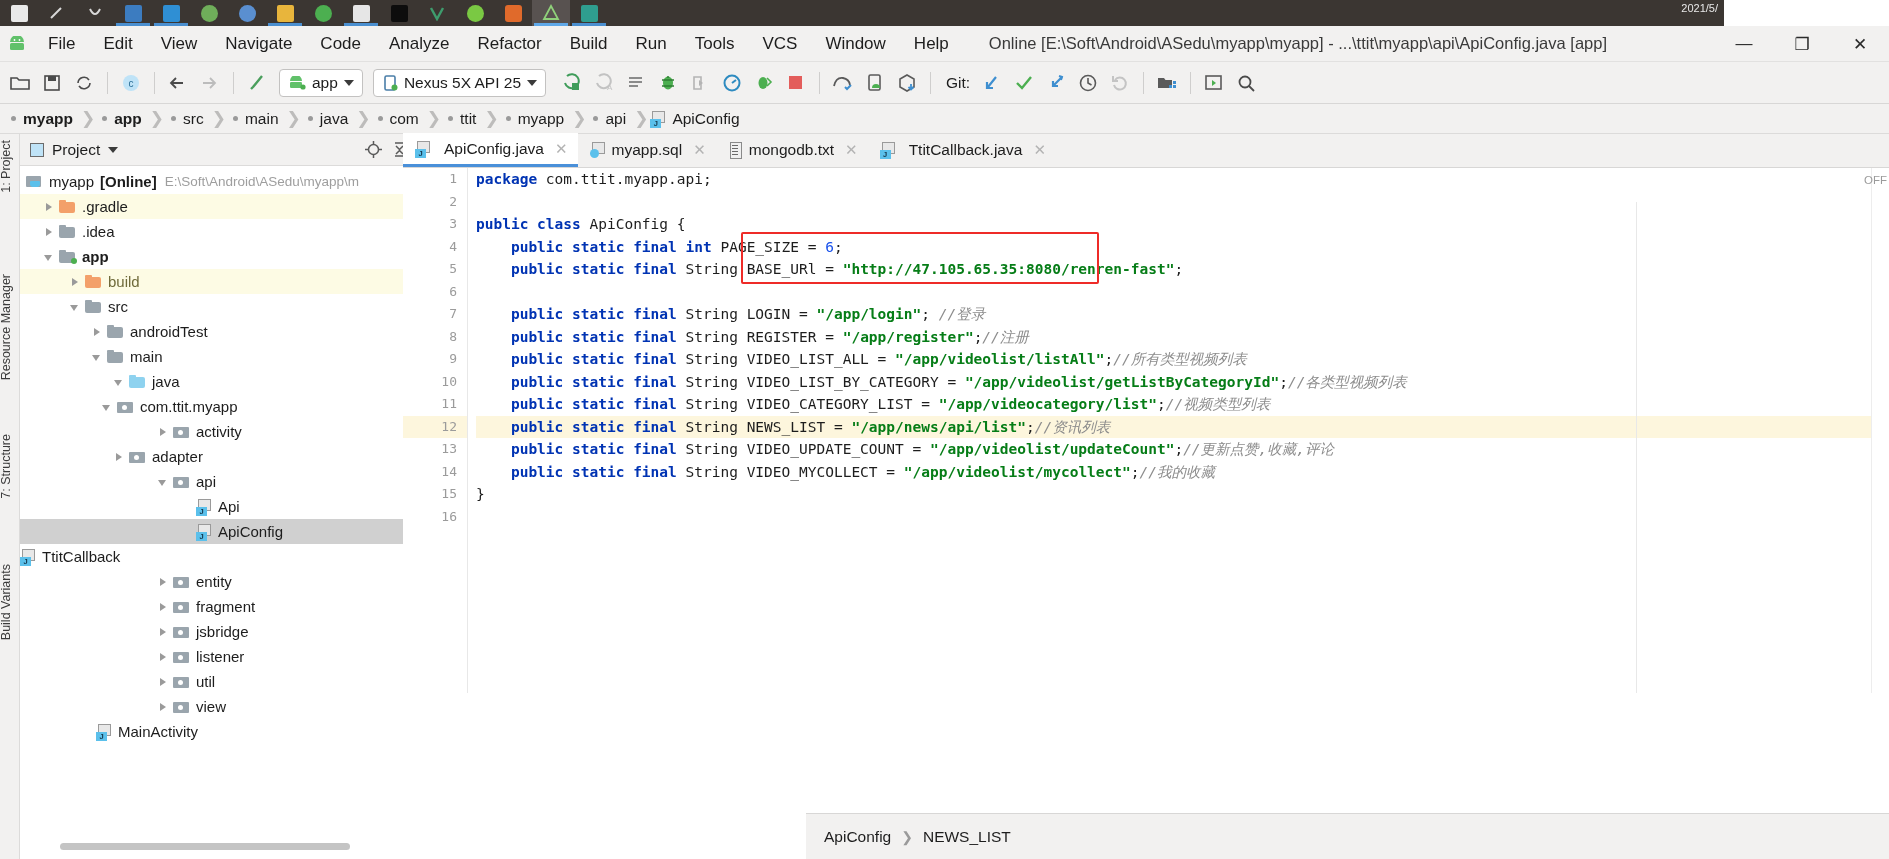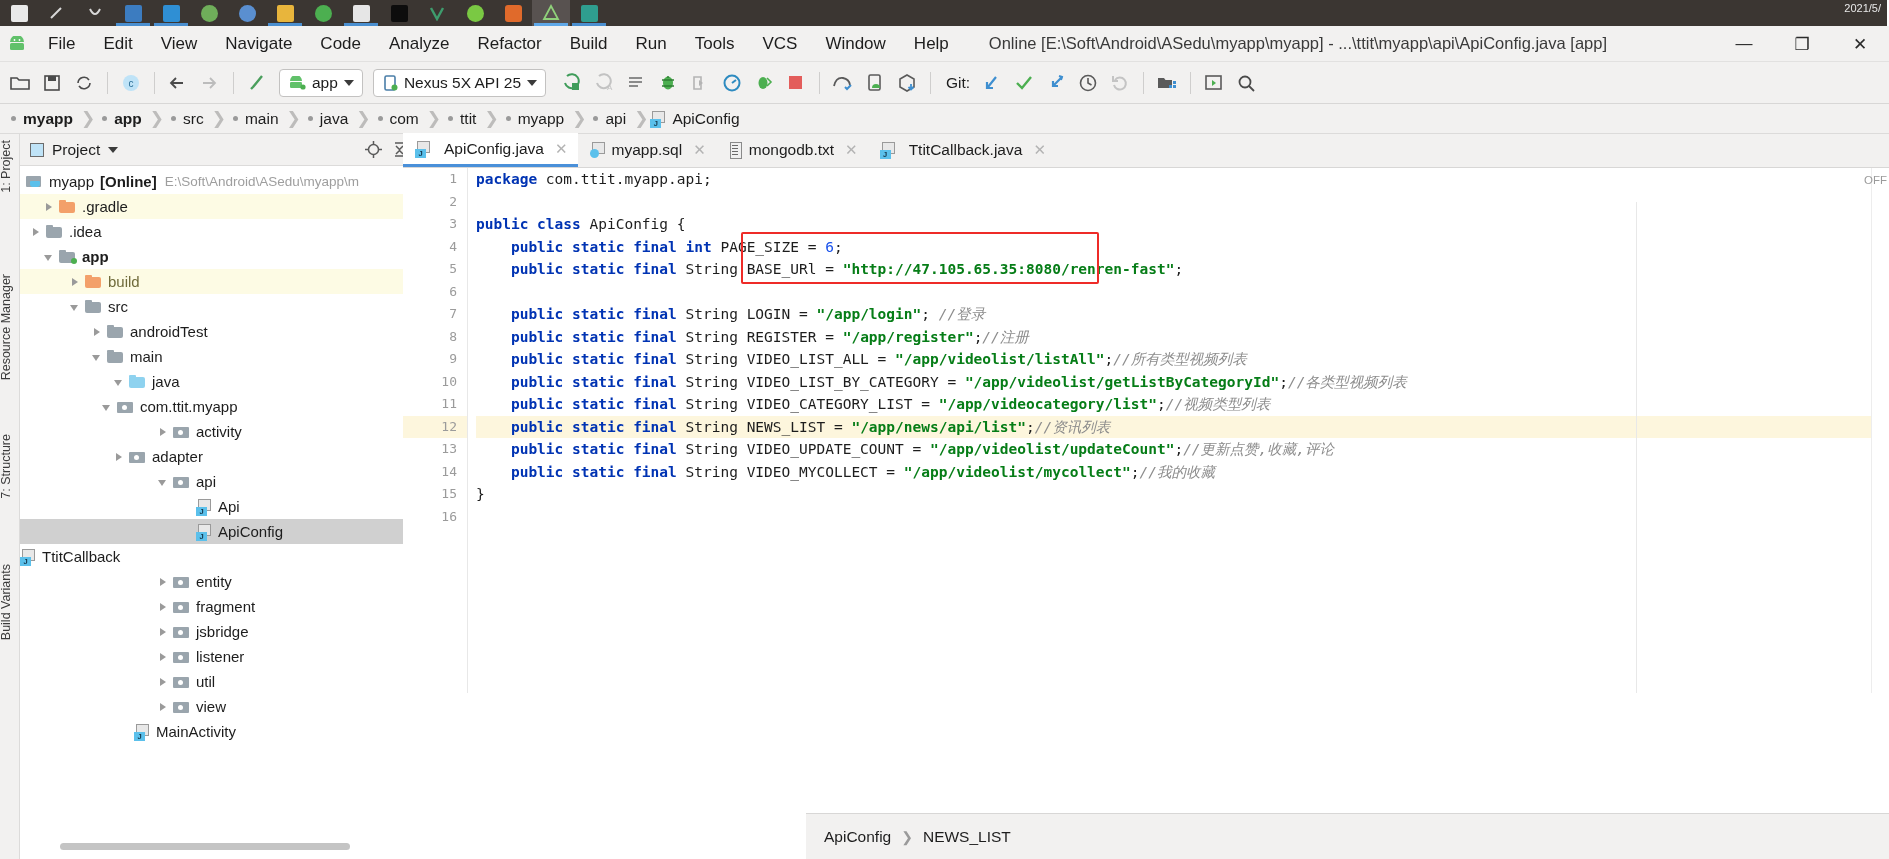--- a/index.html
+++ b/index.html
@@ -6,21 +6,21 @@
   html, body {
     width: 1889px; height: 859px;
     background: #fff;
     font-family: "Liberation Sans", sans-serif;
     overflow: hidden;
   }
   #app { position: relative; width: 1889px; height: 859px; }
 
   
   .taskbar {
-    position: absolute; left: 0; top: 0; width: 1887px; height: 26px;
+    position: absolute; left: 0; top: 0; width: 1724px; height: 26px;
     background: #3b3632;
     display: flex; align-items: center;
   }
   .tb-icon {
     width: 38px; height: 26px; display: flex; align-items: center; justify-content: center;
     font-size: 13px; color: #fff; position: relative;
   }
   .tb-icon .sq { width: 17px; height: 17px; border-radius: 2px; display:block; }
   .tb-icon.active { background: #585250; }
   .tb-icon.active::after {
@@ -604,21 +604,21 @@
         <span class="mod-icon"></span>
         <span>myapp</span>
         <span class="tbold" style="margin-left:6px">[Online]</span>
         <span class="tpath">E:\Soft\Android\ASedu\myapp\m</span>
       </div>
       <div class="trow hl-yellow" style="padding-left:22px">
         <span class="arrow right"></span>
         <span class="fico folder orange"></span>
         <span>.gradle</span>
       </div>
-      <div class="trow" style="padding-left:9px">
+      <div class="trow" style="padding-left:22px">
         <span class="arrow right"></span>
         <span class="fico folder"></span>
         <span>.idea</span>
       </div>
       <div class="trow" style="padding-left:22px">
         <span class="arrow down"></span>
         <span class="fico folder" style="position:relative">
             <i class="greendot"></i>
           </span>
         <span class="tbold">app</span>
@@ -703,21 +703,21 @@
       <div class="trow" style="padding-left:136px">
         <span class="arrow right"></span>
         <span class="fico pkg"></span>
         <span>util</span>
       </div>
       <div class="trow" style="padding-left:136px">
         <span class="arrow right"></span>
         <span class="fico pkg"></span>
         <span>view</span>
       </div>
-      <div class="trow" style="padding-left:114px;overflow:hidden">
+      <div class="trow" style="padding-left:76px;overflow:hidden">
         <span class="jfile"></span>
         <span>MainActivity</span>
       </div>
     </div>
     <div class="vscroll"></div>
     <div class="hscroll"></div>
   </div>
 
   <div class="editor-area">
     <div class="tabbar">

